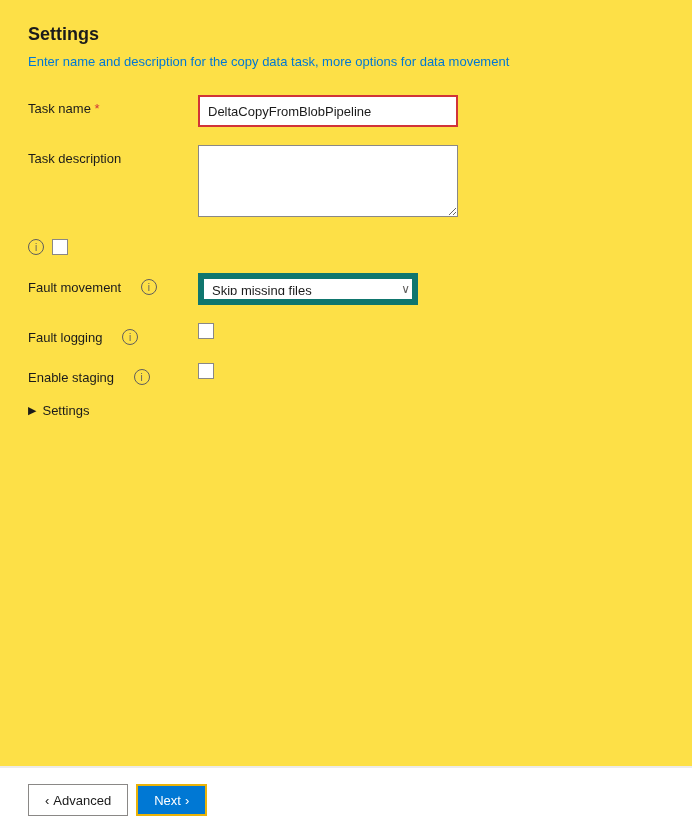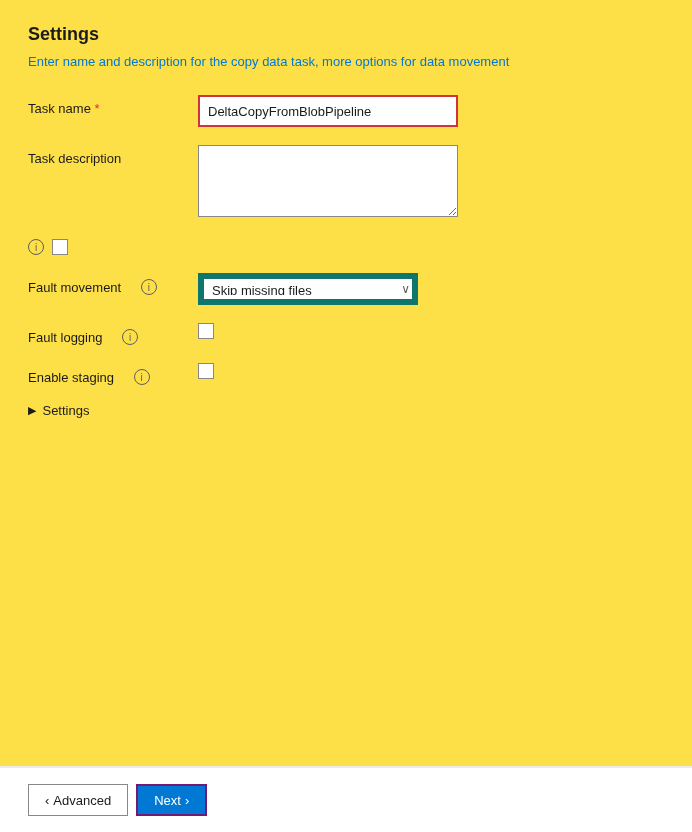--- a/index.html
+++ b/index.html
@@ -190,21 +190,21 @@
       color: #1b1b1b;
       cursor: pointer;
       display: flex;
       align-items: center;
       gap: 4px;
     }
 
     .btn-next {
       height: 32px;
       padding: 0 16px;
-      border: 2px solid #701a75;
+      border: 2px solid #eab308;
       background: #0078d4;
       font-size: 13px;
       color: #ffffff;
       cursor: pointer;
       display: flex;
       align-items: center;
       gap: 4px;
       font-weight: 500;
     }
 

